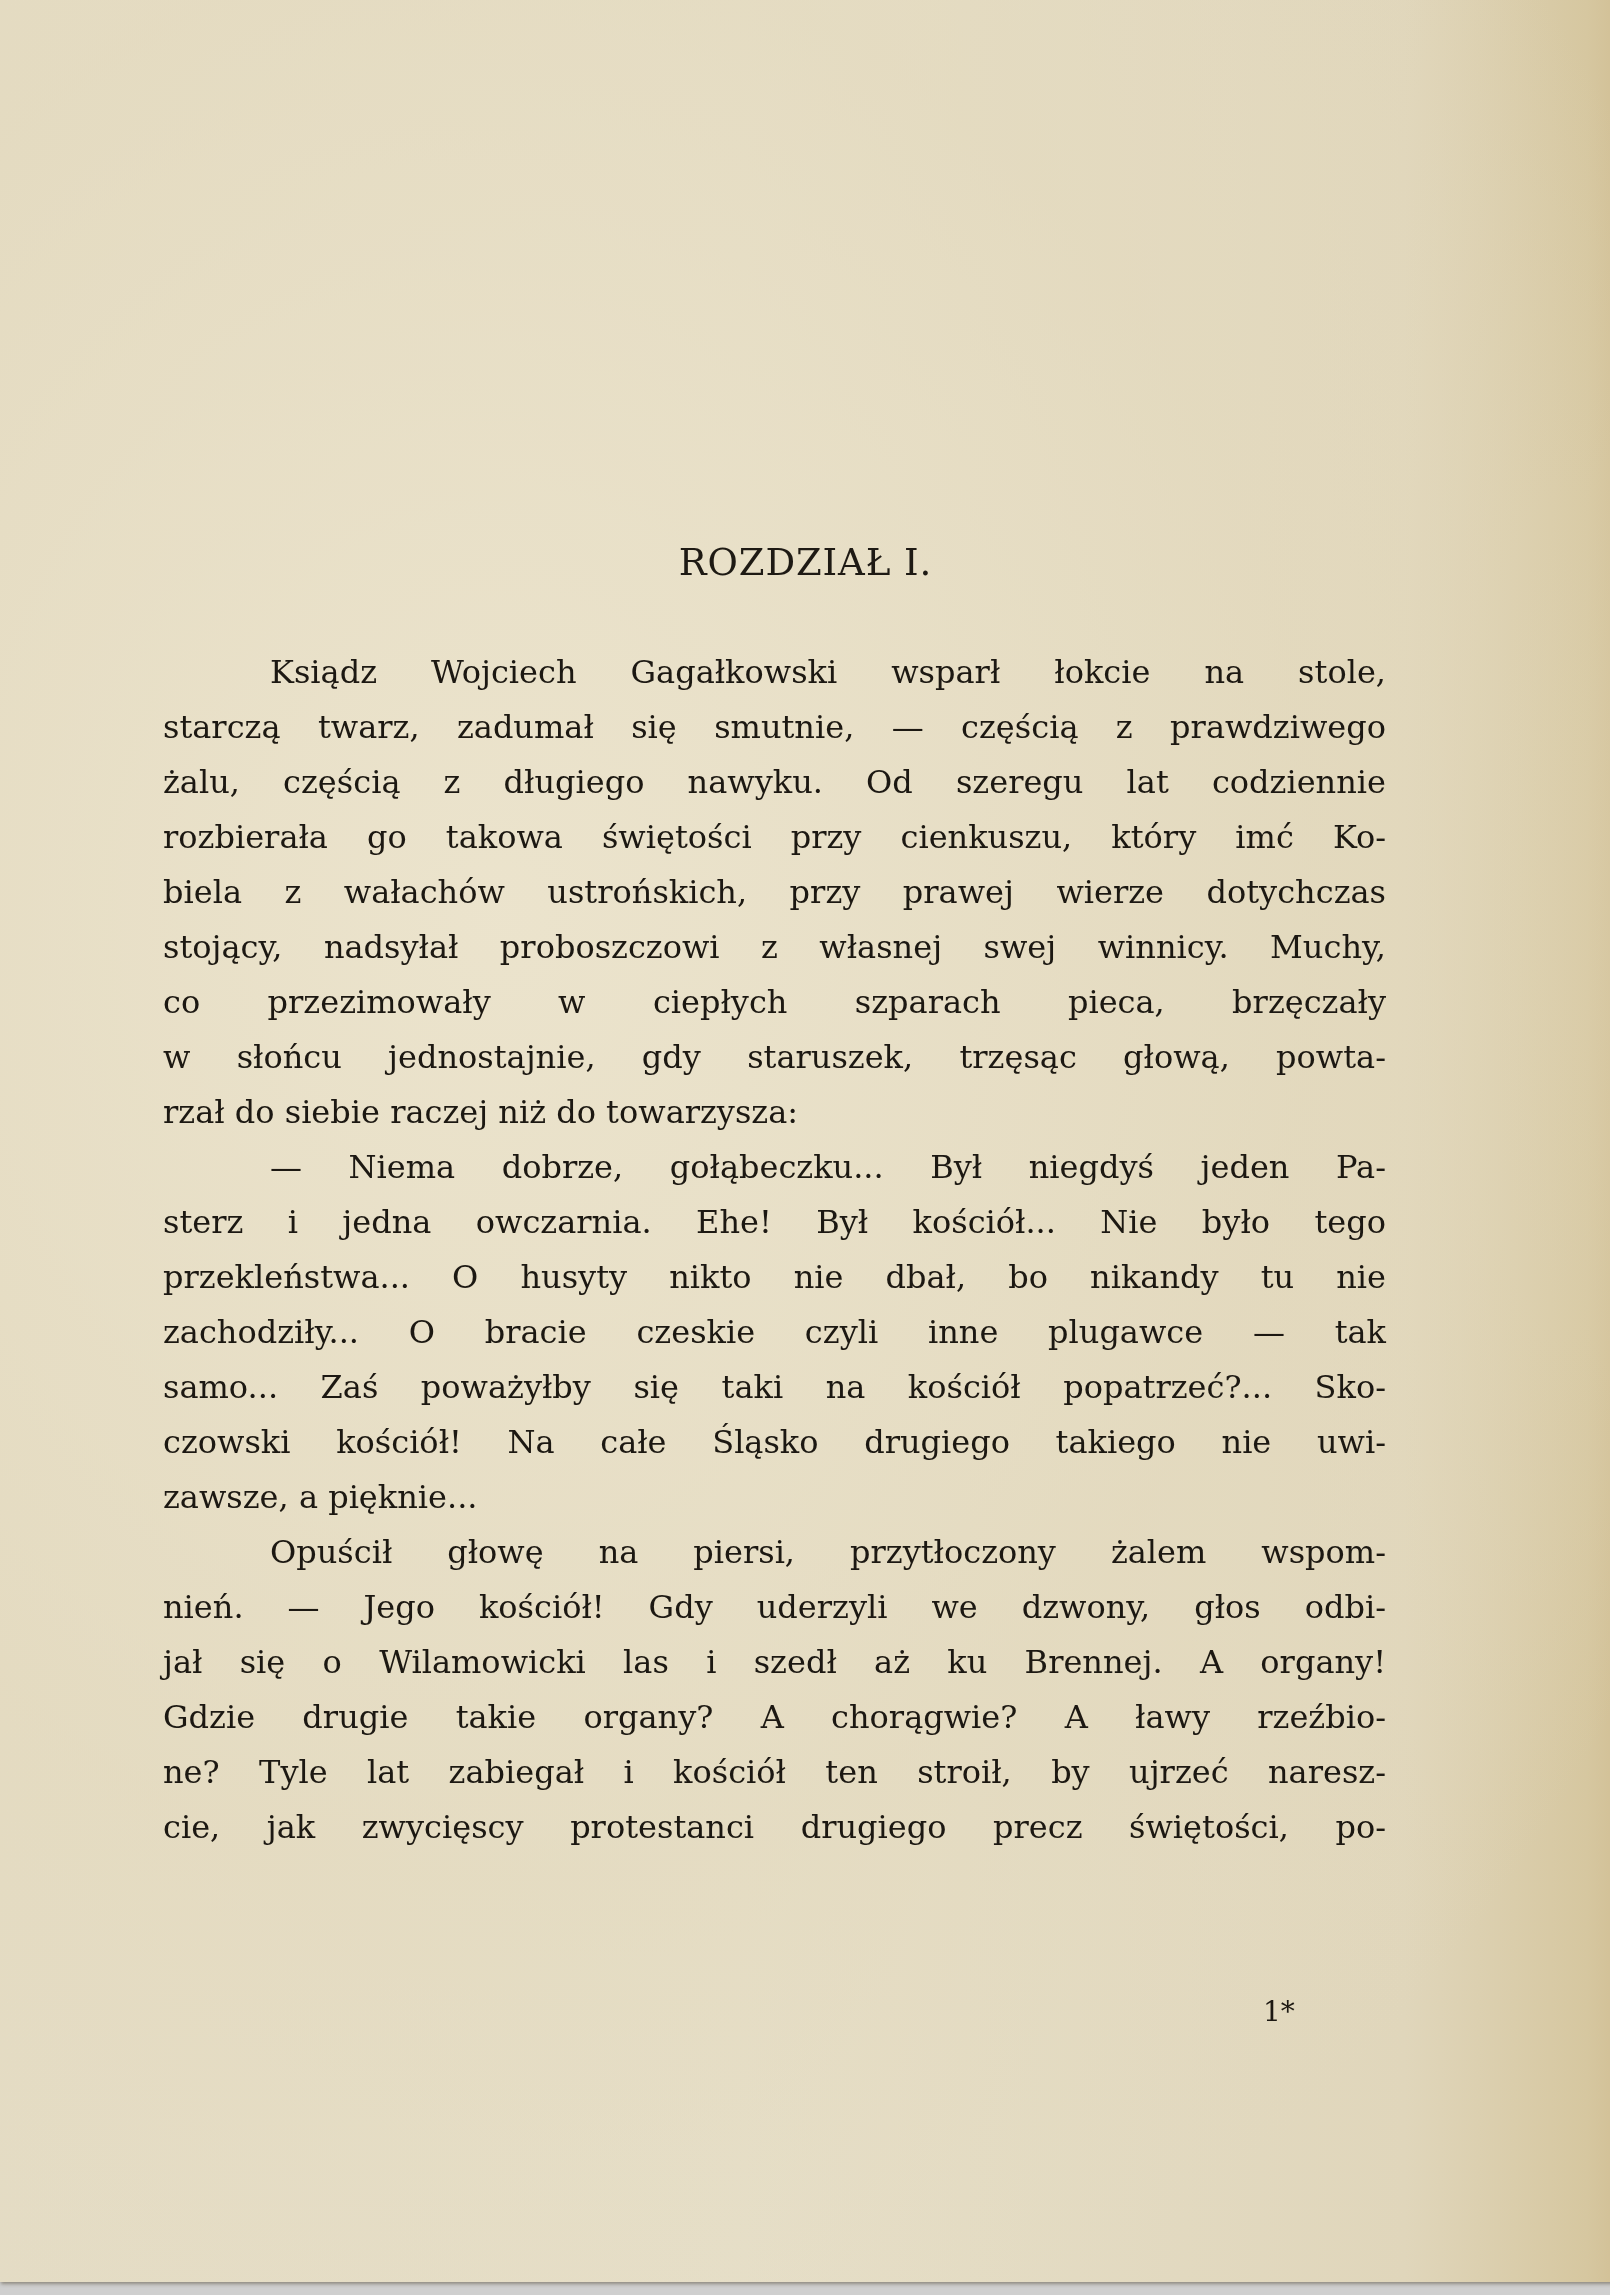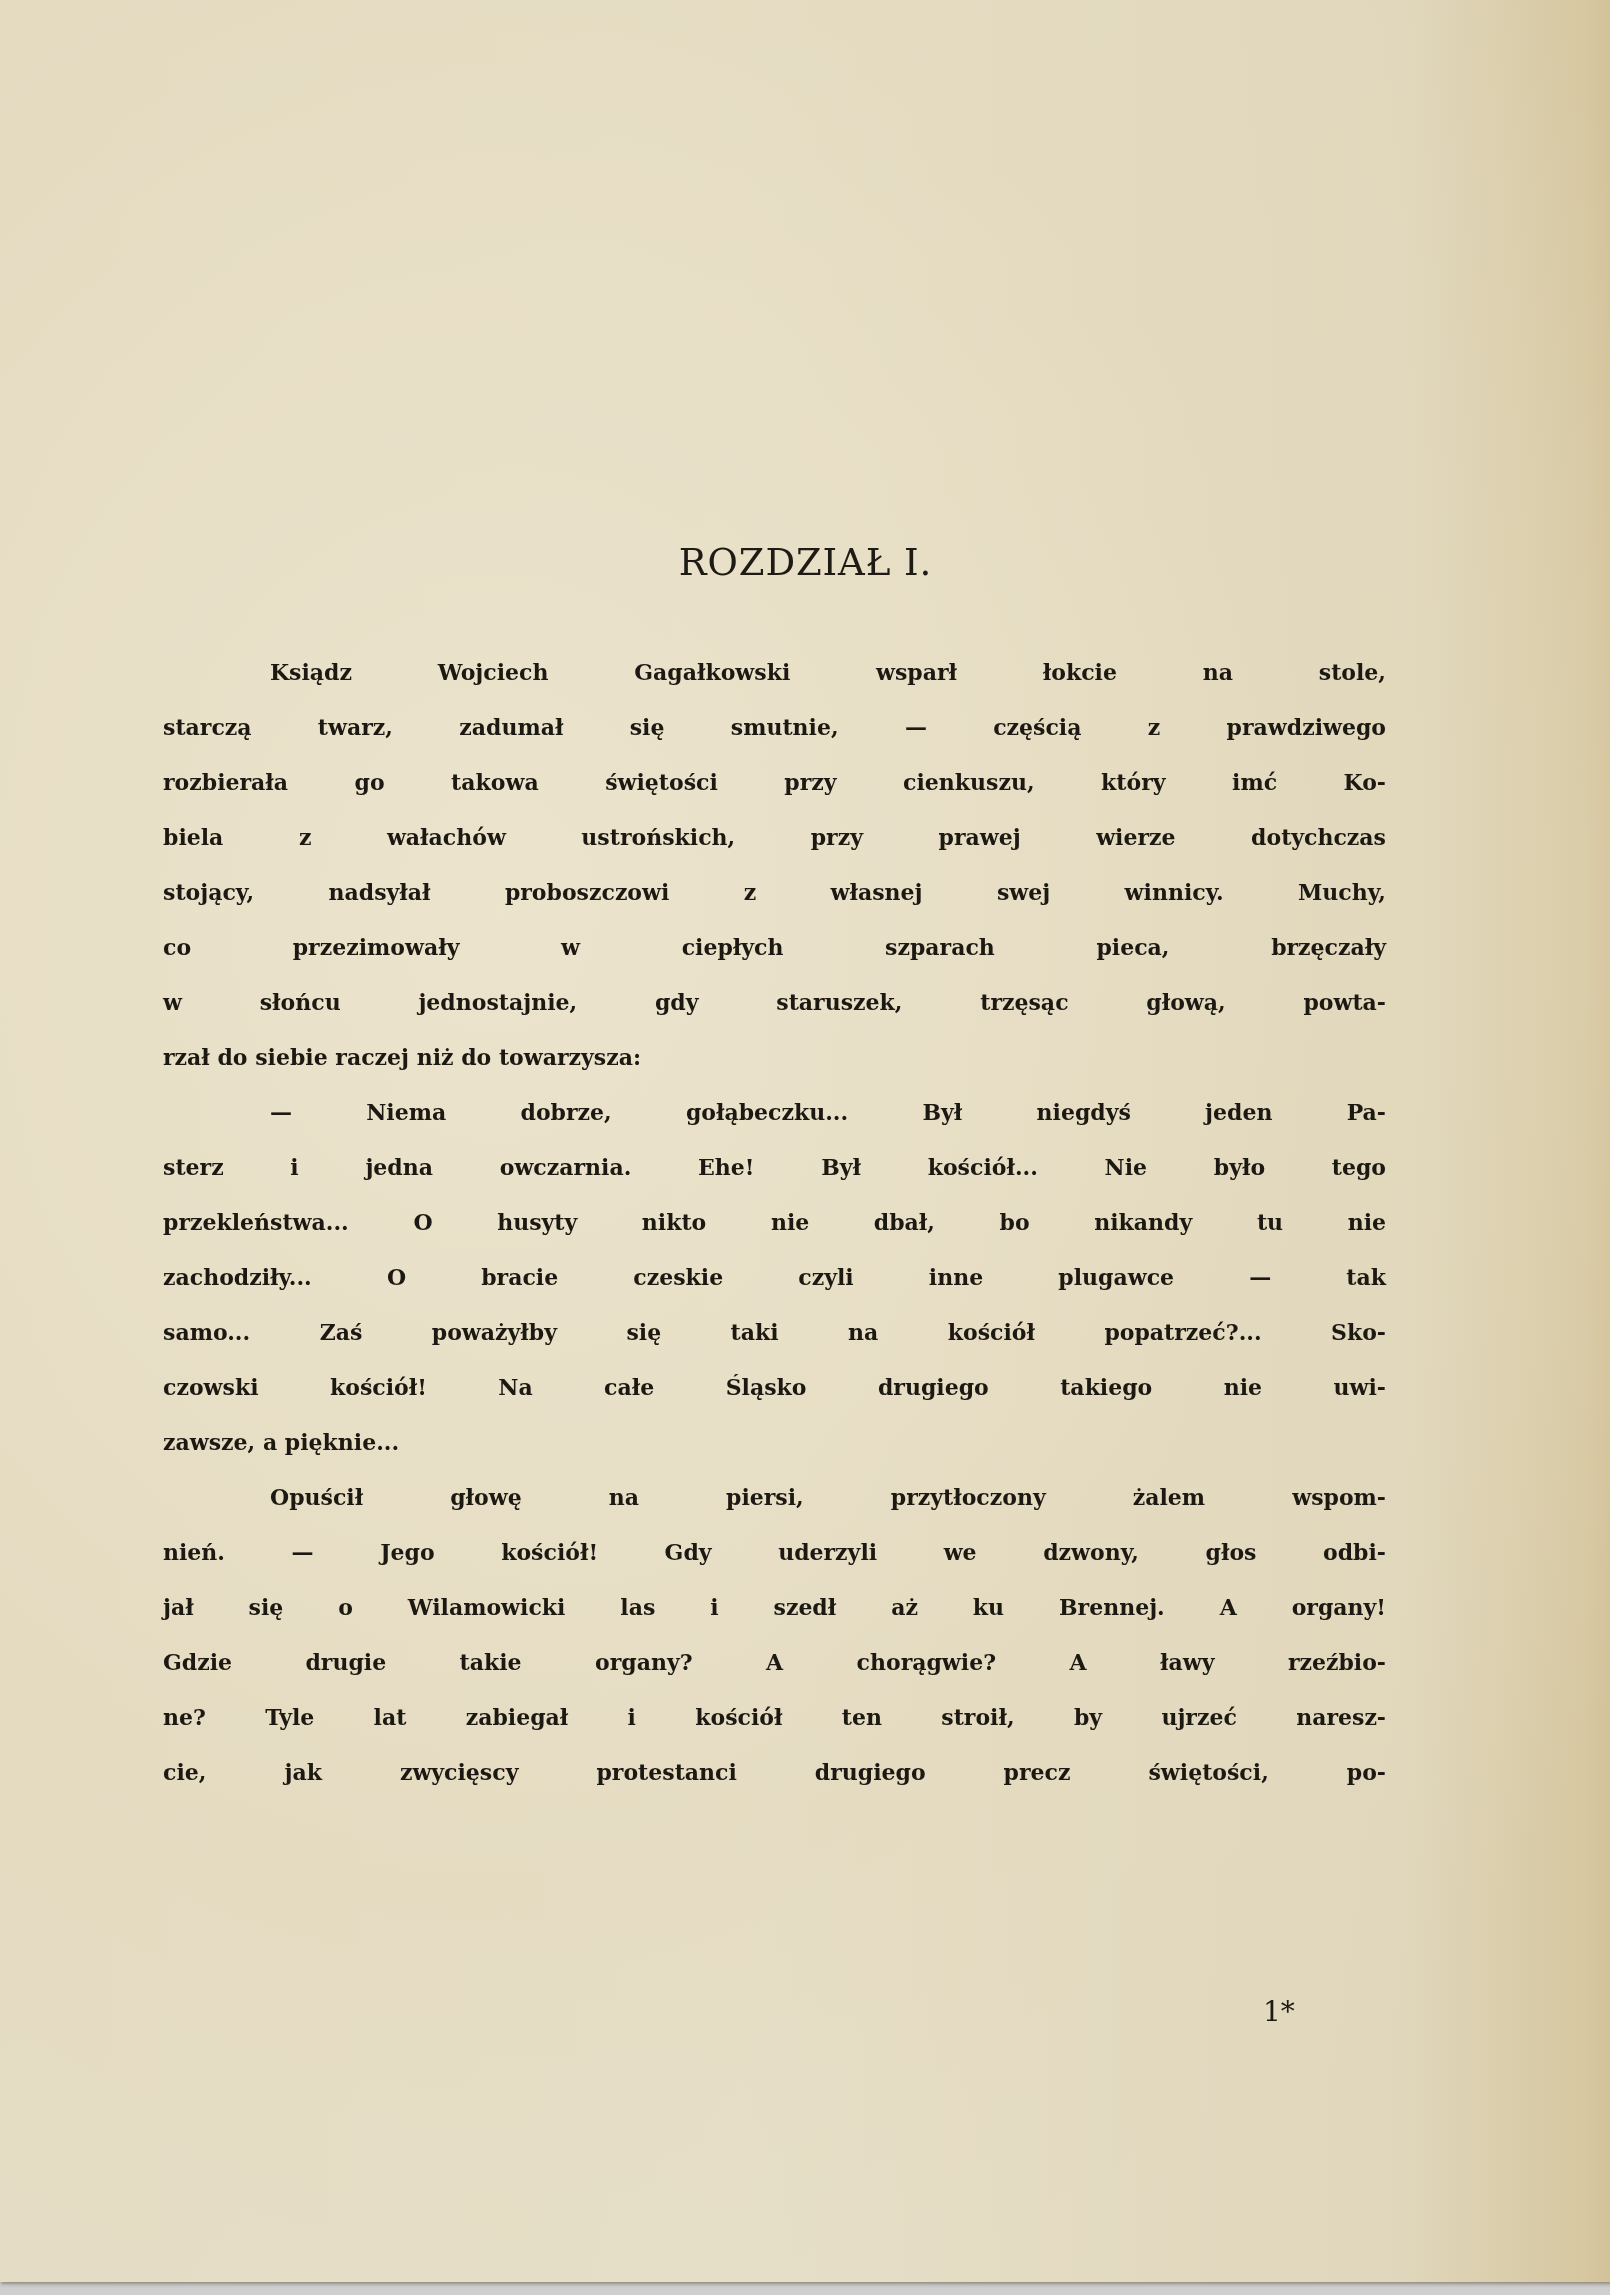--- a/index.html
+++ b/index.html
@@ -21,23 +21,22 @@
   .title {
     position: absolute; left: 0; width: 1611px; top: 541px;
     text-align: center;
     font-family: "DejaVu Serif", "Liberation Serif", serif;
     font-size: 37px; letter-spacing: 0.9px;
     color: #1e1a14;
   }
   .text {
     position: absolute; left: 163px; top: 645px; width: 1223px;
     font-family: "DejaVu Serif", "Liberation Serif", serif;
-    font-size: 22px; line-height: 55px;
+    font-size: 32px; line-height: 55px;
     color: #1c1812;
-    font-weight: bold;
   }
   .line {
     display: block; white-space: nowrap;
     text-align: justify; text-align-last: justify;
     height: 55px;
   }
   .line.indent { padding-left: 107px; }
   .line.last { text-align-last: left; }
   .pageno {
     position: absolute; left: 1263px; top: 1995px;
@@ -46,20 +45,21 @@
   }
 </style>
 </head>
 <body>
 
 <div class="page">
   <div class="title">ROZDZIAŁ I.</div>
   <div class="text" id="body-text">
       <span class="line indent">Ksiądz Wojciech Gagałkowski wsparł łokcie na stole,</span>
       <span class="line">starczą twarz, zadumał się smutnie, — częścią z prawdziwego</span>
+      <span class="line">żalu, częścią z długiego nawyku. Od szeregu lat codziennie</span>
       <span class="line">rozbierała go takowa świętości przy cienkuszu, który imć Ko-</span>
       <span class="line">biela z wałachów ustrońskich, przy prawej wierze dotychczas</span>
       <span class="line">stojący, nadsyłał proboszczowi z własnej swej winnicy. Muchy,</span>
       <span class="line">co przezimowały w ciepłych szparach pieca, brzęczały</span>
       <span class="line">w słońcu jednostajnie, gdy staruszek, trzęsąc głową, powta-</span>
       <span class="line last">rzał do siebie raczej niż do towarzysza:</span>
       <span class="line indent">— Niema dobrze, gołąbeczku... Był niegdyś jeden Pa-</span>
       <span class="line">sterz i jedna owczarnia. Ehe! Był kościół... Nie było tego</span>
       <span class="line">przekleństwa... O husyty nikto nie dbał, bo nikandy tu nie</span>
       <span class="line">zachodziły... O bracie czeskie czyli inne plugawce — tak</span>

